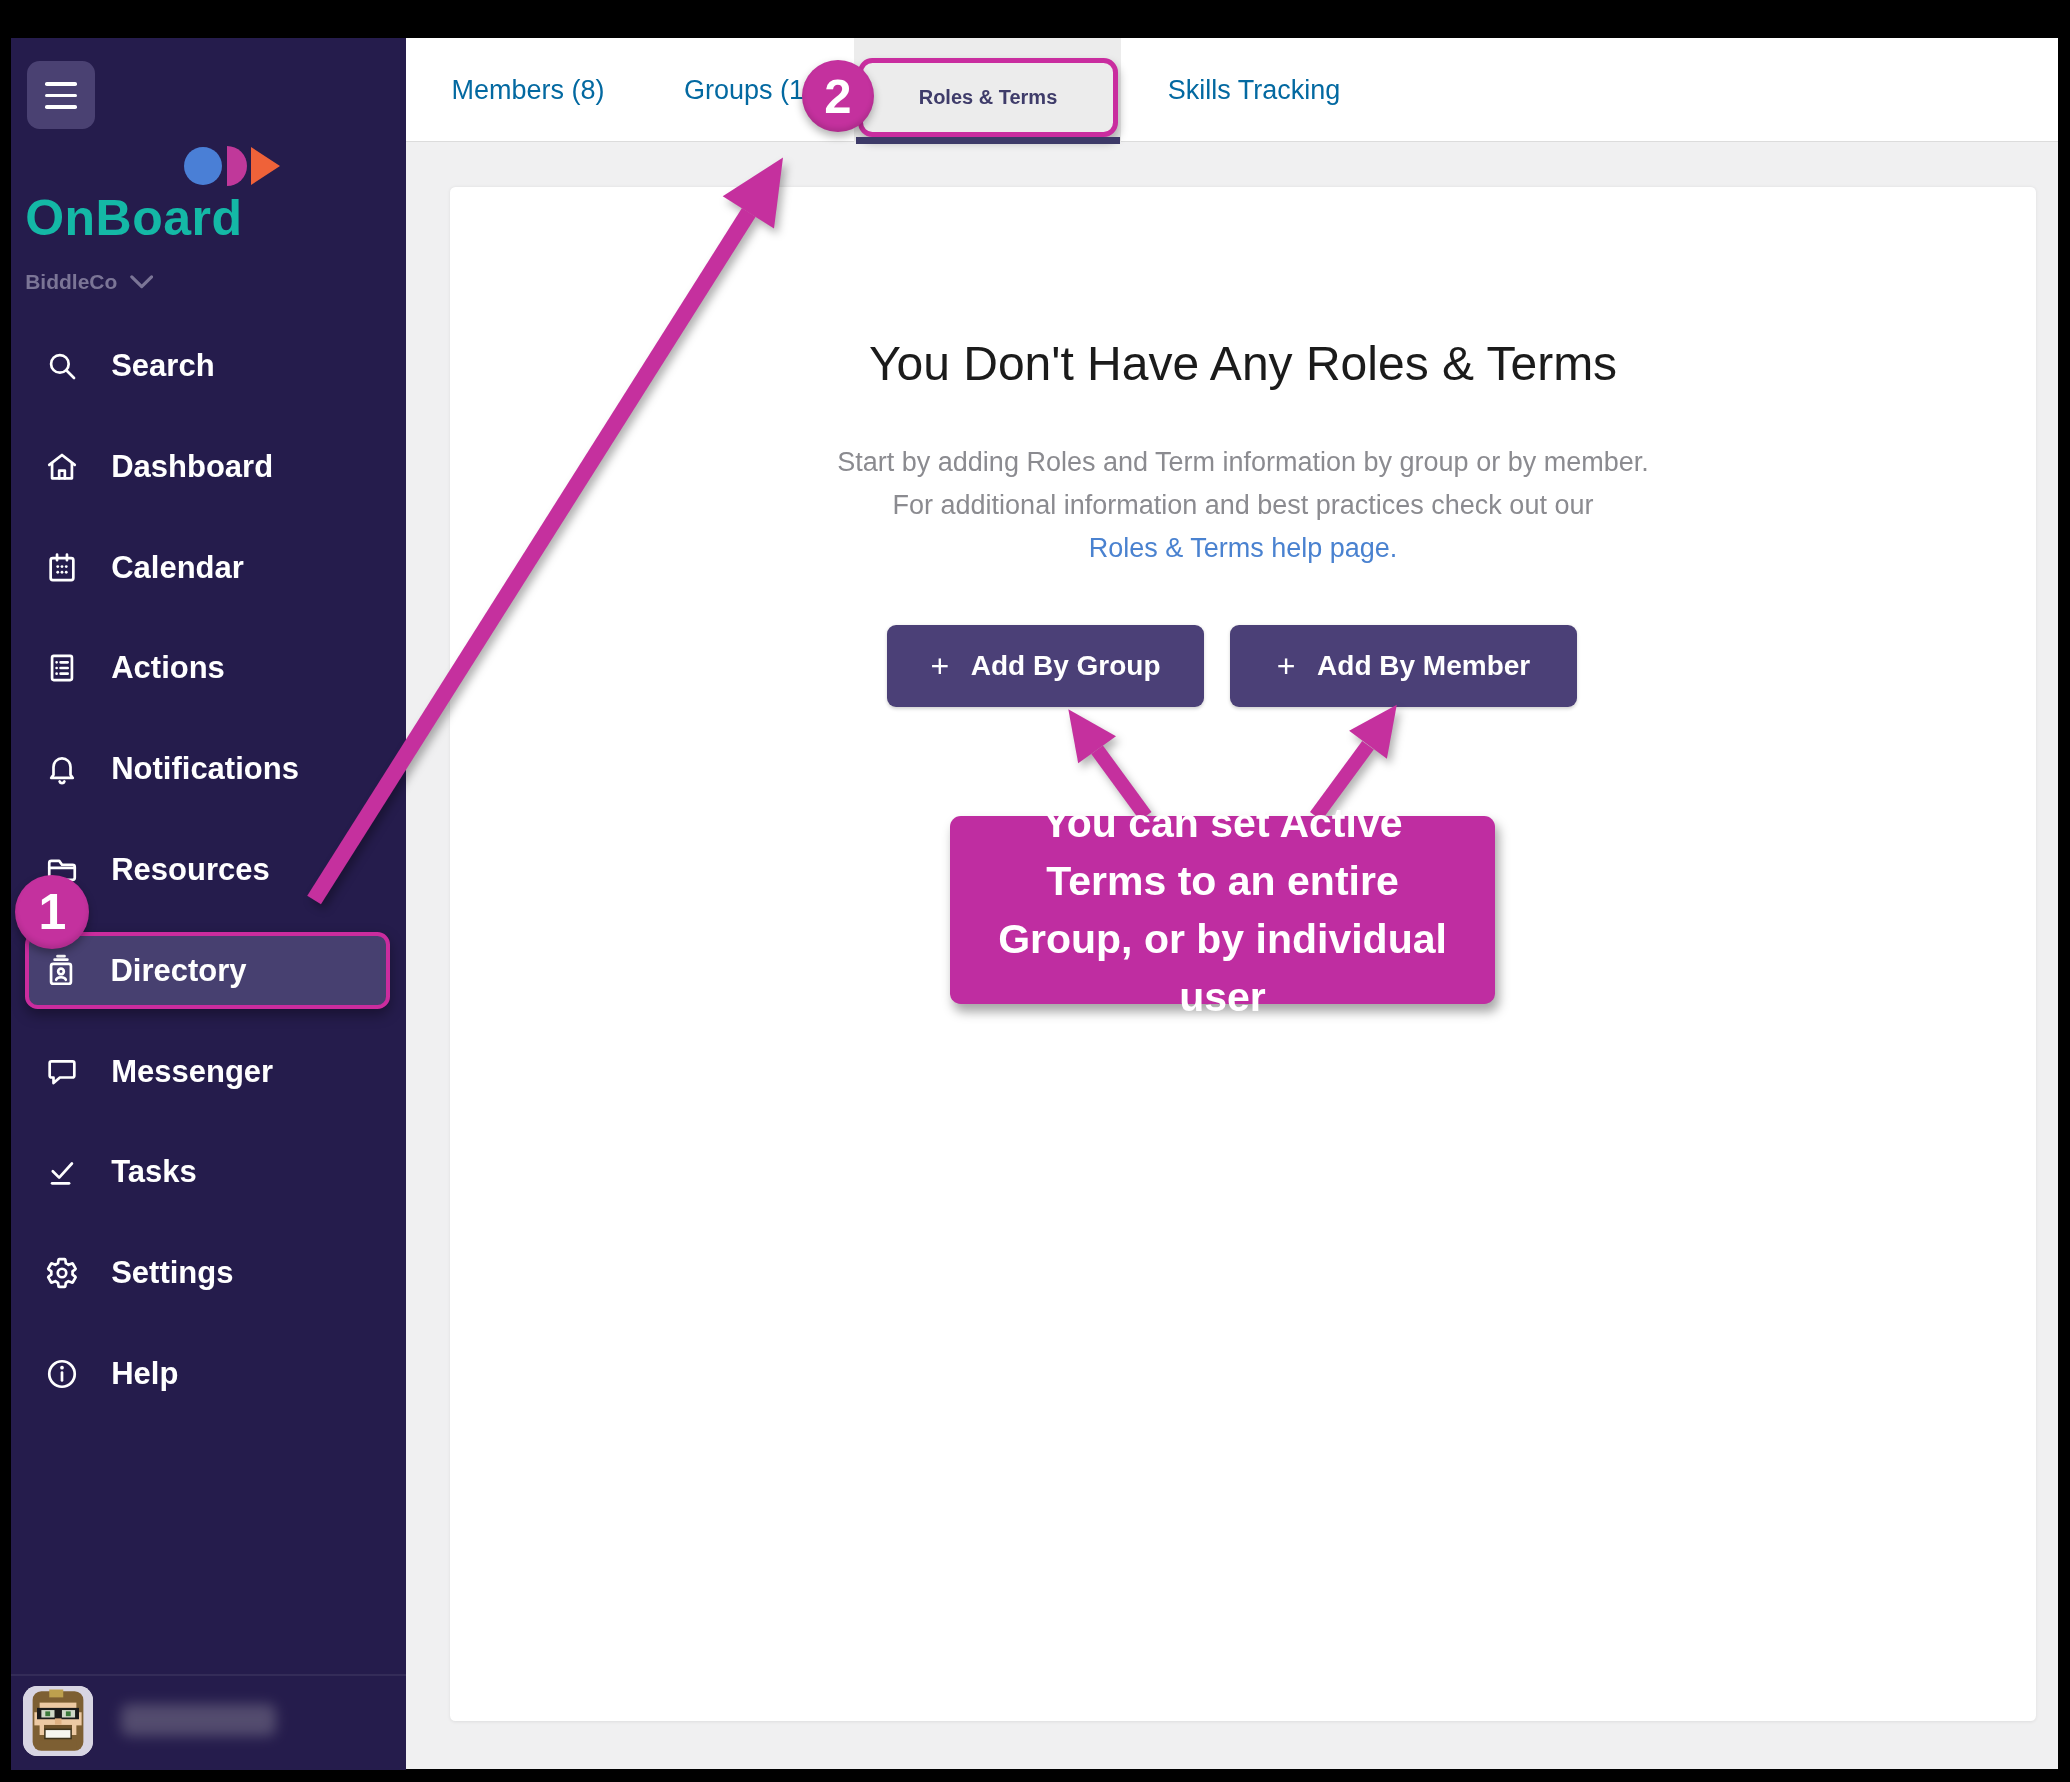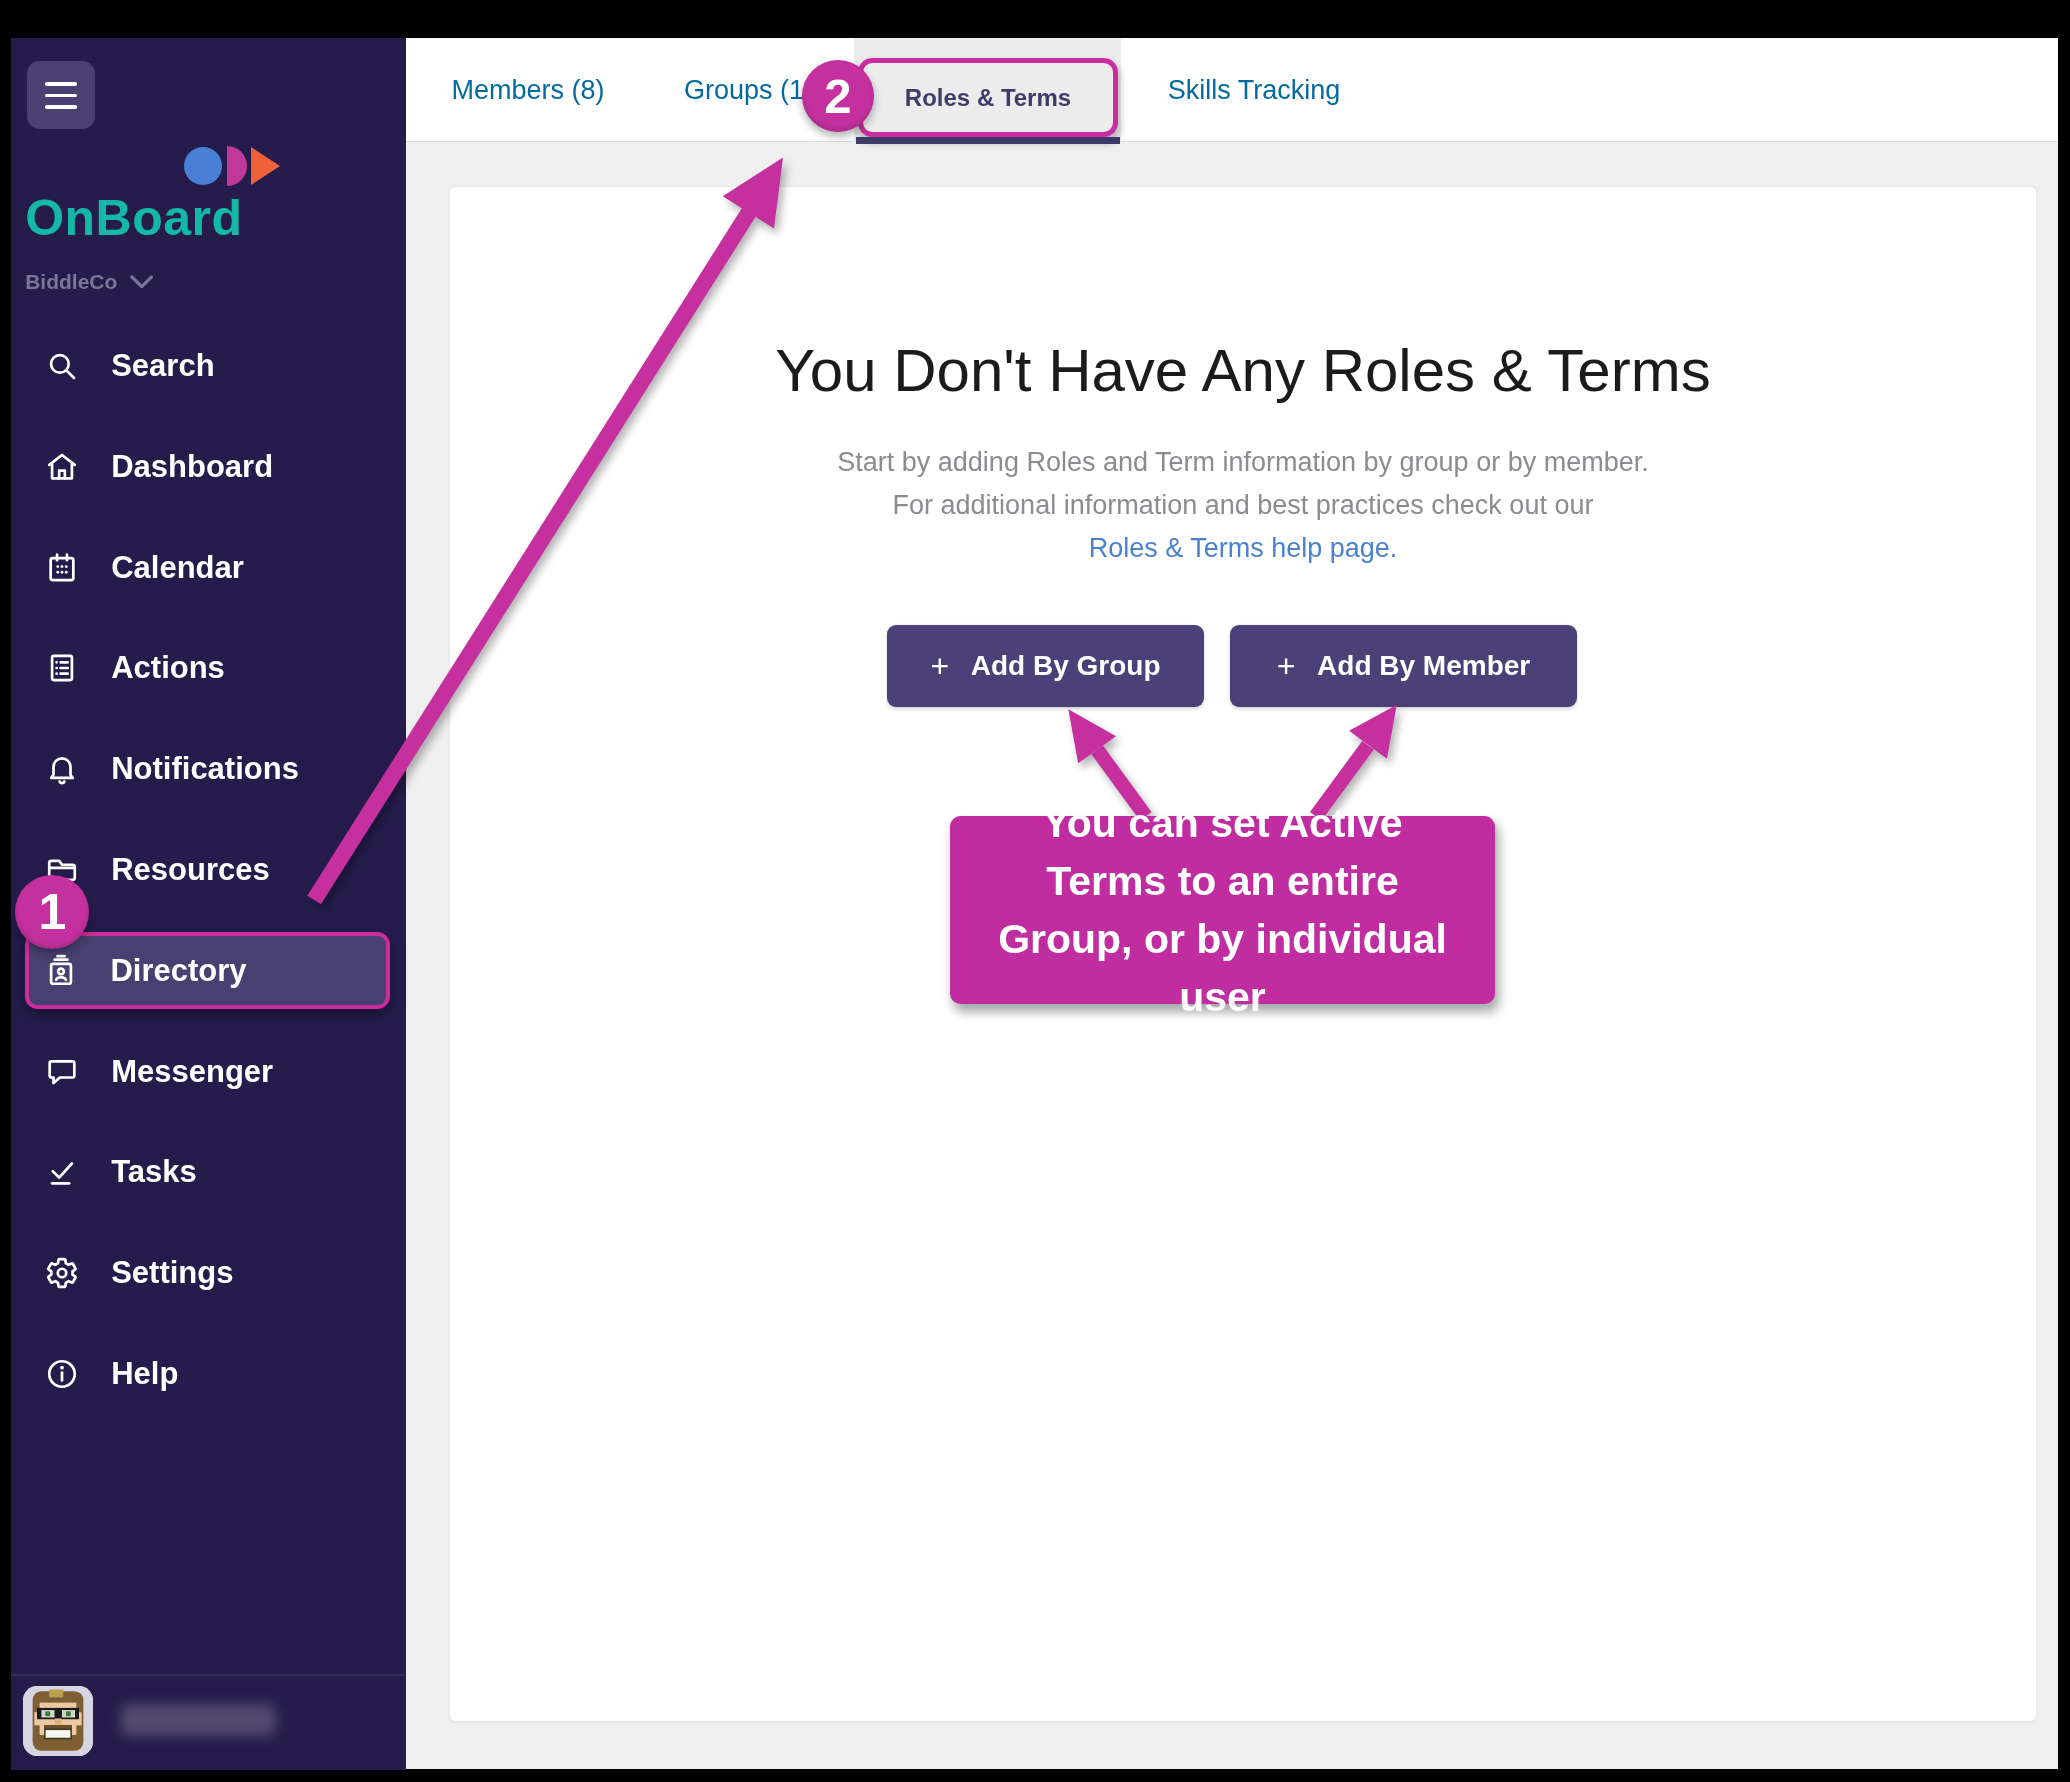--- a/index.html
+++ b/index.html
@@ -39,28 +39,28 @@
   .tab{position:absolute;top:0;height:104px;display:flex;align-items:center;color:#0369a1;
     font-size:27px;cursor:pointer;white-space:nowrap;}
   .tab-members{left:122px;transform:translateX(-50%);}
   .tab-groups{left:278px;}
   .tab-skills{left:848px;transform:translateX(-50%);}
   .active-tab-bg{position:absolute;left:448px;top:0;width:267px;height:104px;background:#ececec;}
   .active-tab-underline{position:absolute;left:450px;top:99px;width:264px;height:7.2px;background:#3d3a68;z-index:3;}
   .roles-outline{position:absolute;left:452px;top:20px;width:260px;height:79px;border:5.4px solid #c92d9f;
     border-radius:14.4px;background:#ececec;box-shadow:1.8px 5.4px 9px rgba(0,0,0,.25);z-index:2;
     display:flex;align-items:center;justify-content:center;cursor:pointer;}
-  .roles-outline .tab-label-active{color:#3f3c6a;font-size:24px;font-weight:700;white-space:nowrap;}
+  .roles-outline .tab-label-active{color:#3f3c6a;font-size:20px;font-weight:700;white-space:nowrap;}
 
   
   .content{position:absolute;left:406px;top:142px;width:1652px;height:1627px;background:#f0f0f1;}
   .card{position:absolute;left:44px;top:45px;width:1586px;height:1534px;background:#fff;
     border-radius:5.4px;box-shadow:0 0.9px 3.6px rgba(0,0,0,.08);}
   .empty-title{position:absolute;left:0;top:149px;width:100%;text-align:center;color:#1b1b1b;
-    font-size:60px;font-weight:400;}
+    font-size:48px;font-weight:400;}
   .empty-desc{position:absolute;left:0;top:254px;width:100%;text-align:center;color:#8b8b90;
     font-size:27px;line-height:43px;}
   .help-link{color:#4a82d0;cursor:pointer;}
   .btn{position:absolute;top:438px;height:82px;background:#4b4077;border:none;border-radius:9px;
     color:#fff;display:flex;align-items:center;justify-content:center;gap:21.6px;cursor:pointer;
     box-shadow:0 1.8px 3.6px rgba(0,0,0,.18);}
   .btn .plus{font-size:32px;font-weight:400;line-height:1;}
   .btn .btn-label{font-size:28px;font-weight:600;white-space:nowrap;}
   .btn-group{left:437px;width:317px;}
   .btn-member{left:780px;width:347px;}

